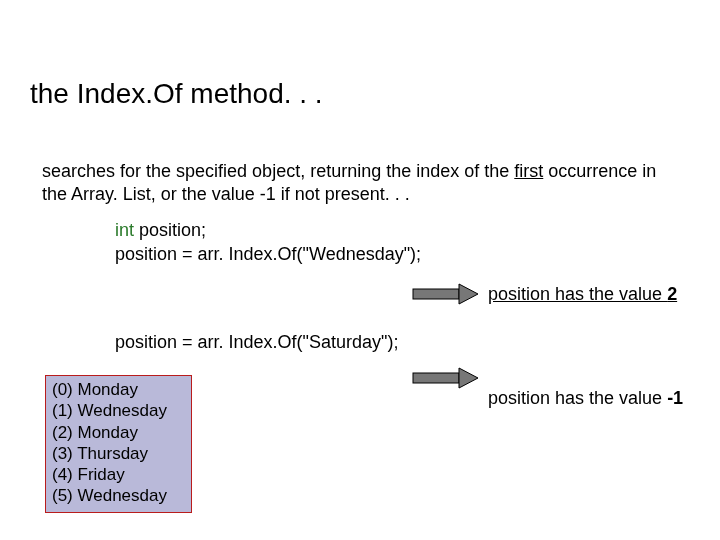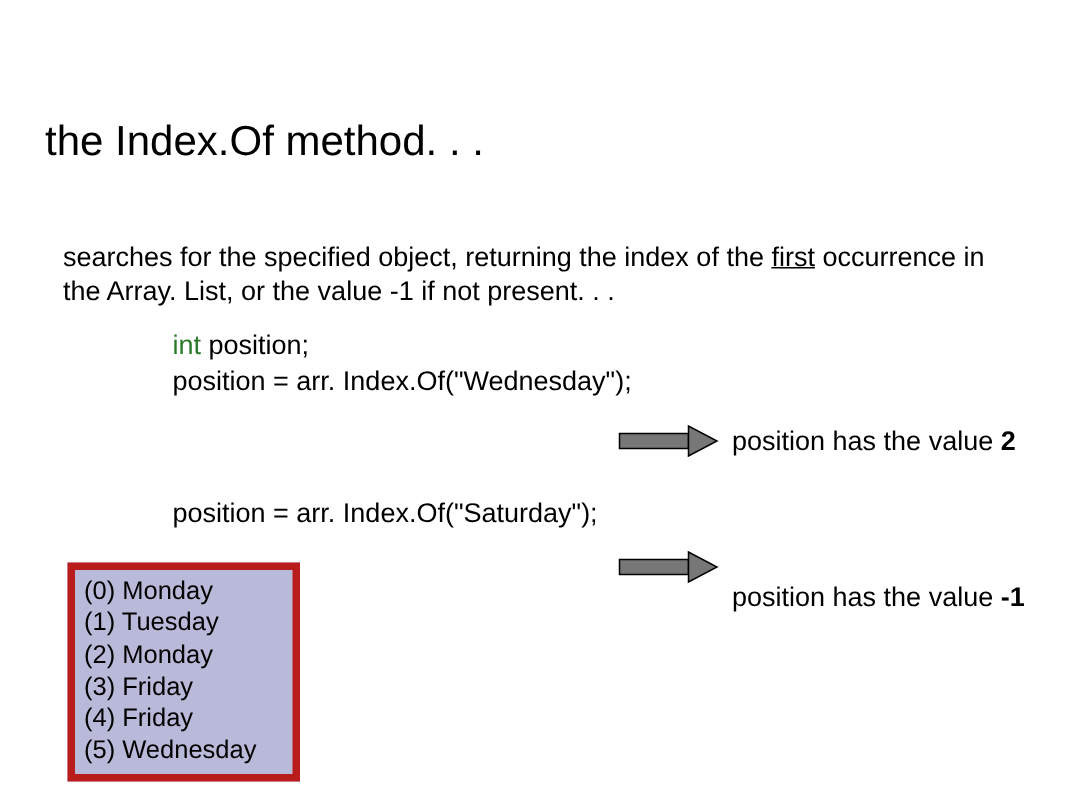--- a/index.html
+++ b/index.html
@@ -45,38 +45,39 @@
     left: 115px;
     top: 332px;
     font-size: 18px;
   }
   .result1 {
     position: absolute;
     left: 488px;
     top: 284px;
     font-size: 18px;
     white-space: nowrap;
+    text-decoration: underline;
   }
   .result2 {
     position: absolute;
     left: 488px;
     top: 388px;
     font-size: 18px;
     white-space: nowrap;
   }
   .arrow { position: absolute; }
   .arrow1 { left: 412px; top: 282px; }
   .arrow2 { left: 412px; top: 366px; }
   .listbox {
     position: absolute;
     left: 45px;
     top: 375px;
     width: 133px;
     background: #b9b9d9;
-    border: 5px solid #b91c1c;
+    border: 1px solid #b91c1c;
     padding: 3px 6px 5px 6px;
     font-size: 17px;
     line-height: 1.25;
   }
   .listbox div { white-space: nowrap; }
   b { font-weight: bold; }
 </style>
 </head>
 <body>
 
@@ -110,20 +111,20 @@
       <rect x="1" y="7" width="46" height="10" fill="#777" stroke="#000" stroke-width="1"></rect>
       <polygon points="47,2 47,22 66,12" fill="#777" stroke="#000" stroke-width="1"></polygon>
     </svg>
   </div>
   <div class="result2">
     <span>position has the value </span><b>-1</b>
   </div>
 
   <div class="listbox">
     <div>(0) Monday</div>
-    <div>(1) Tuesday</div>
+    <div>(1) Wednesday</div>
     <div>(2) Monday</div>
-    <div>(3) Friday</div>
+    <div>(3) Thursday</div>
     <div>(4) Friday</div>
     <div>(5) Wednesday</div>
   </div>
 
 </div>
 
 </body></html>

